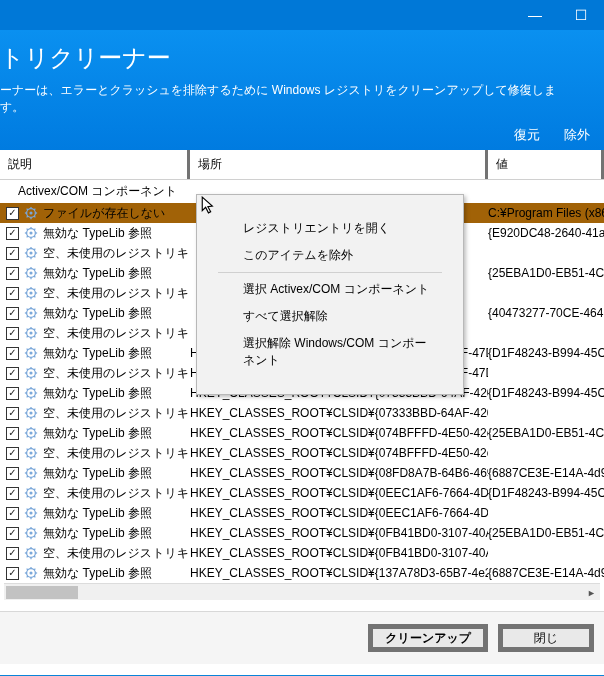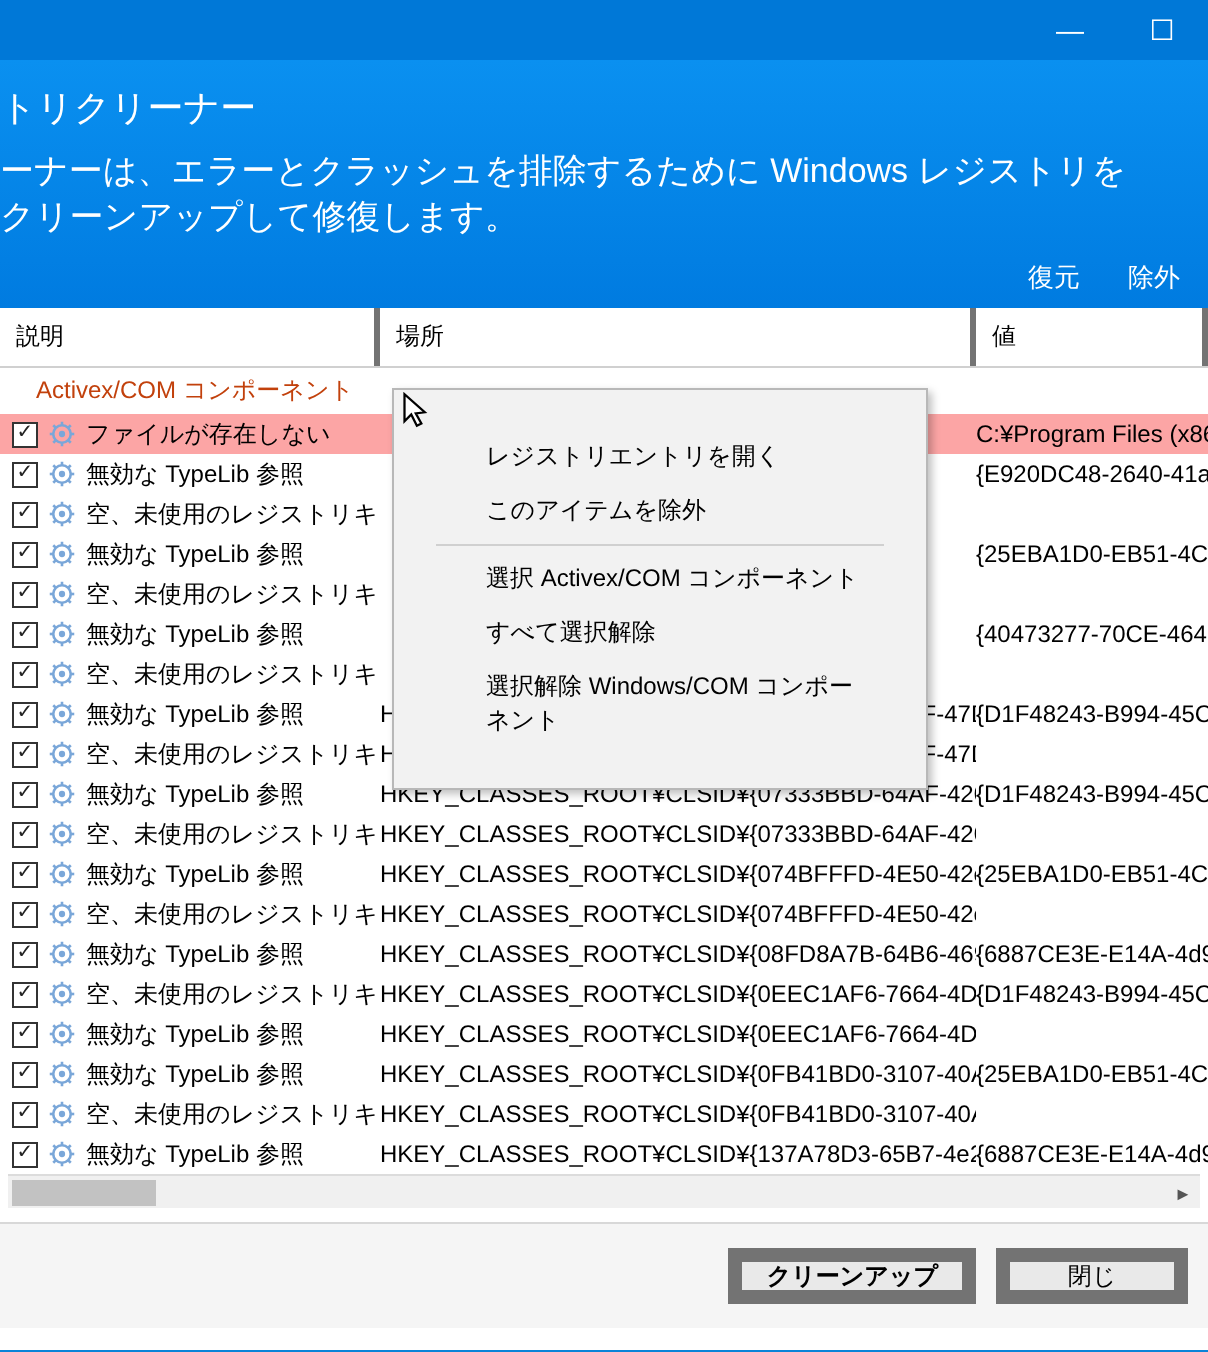--- a/index.html
+++ b/index.html
@@ -2,36 +2,36 @@
 <html><head>
 <meta charset="utf-8">
 <style>
 * { margin: 0; padding: 0; box-sizing: border-box; font-family: "Meiryo", "Segoe UI", sans-serif; }
 body { background: #fff; width: 604px; height: 676px; overflow: hidden; position: relative; }
 
 .titlebar { background: #0078d7; height: 30px; display: flex; justify-content: flex-end; align-items: center; }
 .titlebar-btn { width: 46px; height: 30px; display:flex; align-items:center; justify-content:center; color:#fff; font-size:14px; }
 
 .header { background: linear-gradient(#0a90f0, #007be0); color:#fff; padding: 8px 0 0 0; }
-.header-title { font-size: 18px; font-weight: 400; padding: 4px 10px 6px 0; }
-.header-sub { font-size: 17px; padding: 2px 26px 10px 0; }
+.header-title { font-size: 24px; font-weight: 400; padding: 4px 10px 6px 0; }
+.header-sub { font-size: 12px; padding: 2px 26px 10px 0; }
 .header-links { display:flex; justify-content:flex-end; gap:24px; padding: 0 14px 6px 0; font-size:13px; }
 .header-links span { cursor:pointer; }
 
 .cols { display:flex; border-bottom:1px solid #d0d0d0; background:#fff; }
 .col { font-size:12px; padding:6px 8px; border-right:3px solid #737373; }
 .col1 { width:190px; }
 .col2 { width:298px; }
 .col3 { flex:1; }
 
-.group { color:#c2410c; font-size:12px; padding:3px 8px 3px 18px; background:#fff; }
+.group { color:#000000; font-size:12px; padding:3px 8px 3px 18px; background:#fff; }
 
 .rows { background:#fff; }
 .row { display:flex; align-items:center; font-size:12px; height:20px; white-space:nowrap; overflow:hidden; }
-.row.sel { background:#fca5a5; }
+.row.sel { background:#a16207; }
 .cell1 { width:190px; display:flex; align-items:center; overflow:hidden; }
 .cell2 { width:298px; overflow:hidden; text-overflow:clip; padding-right:4px; }
 .cell3 { flex:1; overflow:hidden; padding-right:4px; }
 .chk { width:13px; height:13px; margin:0 4px 0 6px; border:1px solid #333; display:inline-flex; align-items:center; justify-content:center; font-size:10px; background:#fff; flex-shrink:0; }
 .chk::after { content:"✓"; color:#222; font-size:10px; line-height:1; }
 .ricon { width:16px; height:16px; margin-right:4px; flex-shrink:0; display:inline-flex; align-items:center; justify-content:center; }
 .ricon svg { width:14px; height:14px; }
 
 .ctxmenu { position:absolute; left:196px; top:194px; width:268px; background:#f2f2f2; border:1px solid #b8b8b8; box-shadow:2px 2px 4px rgba(0,0,0,0.25); padding:20px; font-size:12px; z-index:10; }
 .ctxitem { padding:5px 10px 5px 26px; cursor:default; }
@@ -40,21 +40,21 @@
 .cursor { position:absolute; left:200px; top:196px; z-index:20; pointer-events:none; }
 .cursor svg { width:18px; height:18px; }
 
 .scroll-h { height:17px; background:#f0f0f0; border-top:1px solid #dcdcdc; position:relative; margin:0 4px; }
 .scroll-thumb { position:absolute; left:2px; top:2px; width:72px; height:13px; background:#c2c2c2; }
 .scroll-arrow { position:absolute; top:0; width:17px; height:17px; display:flex; align-items:center; justify-content:center; font-size:9px; color:#555; }
 .scroll-arrow.l { left:0; }
 .scroll-arrow.r { right:0; }
 
 .footer { position:absolute; left:0; right:0; bottom:12px; padding:12px 10px; background:#f5f5f5; border-top:1px solid #d8d8d8; display:flex; justify-content:flex-end; gap:10px; }
-.btn { min-width:96px; height:28px; background:#e9e9e9; border:7px solid #737373; font-size:12px; display:flex; align-items:center; justify-content:center; padding:0 12px; cursor:pointer; }
+.btn { min-width:96px; height:28px; background:#e9e9e9; border:5px solid #737373; font-size:12px; display:flex; align-items:center; justify-content:center; padding:0 12px; cursor:pointer; }
 .btn.primary { font-weight:bold; }
 
 .divider { height:1px; background:#0a84d8; position:absolute; left:0; right:0; bottom:0; }
 </style>
 </head>
 <body>
 
 <div class="titlebar">
   <div class="titlebar-btn">—</div>
   <div class="titlebar-btn">☐</div>

